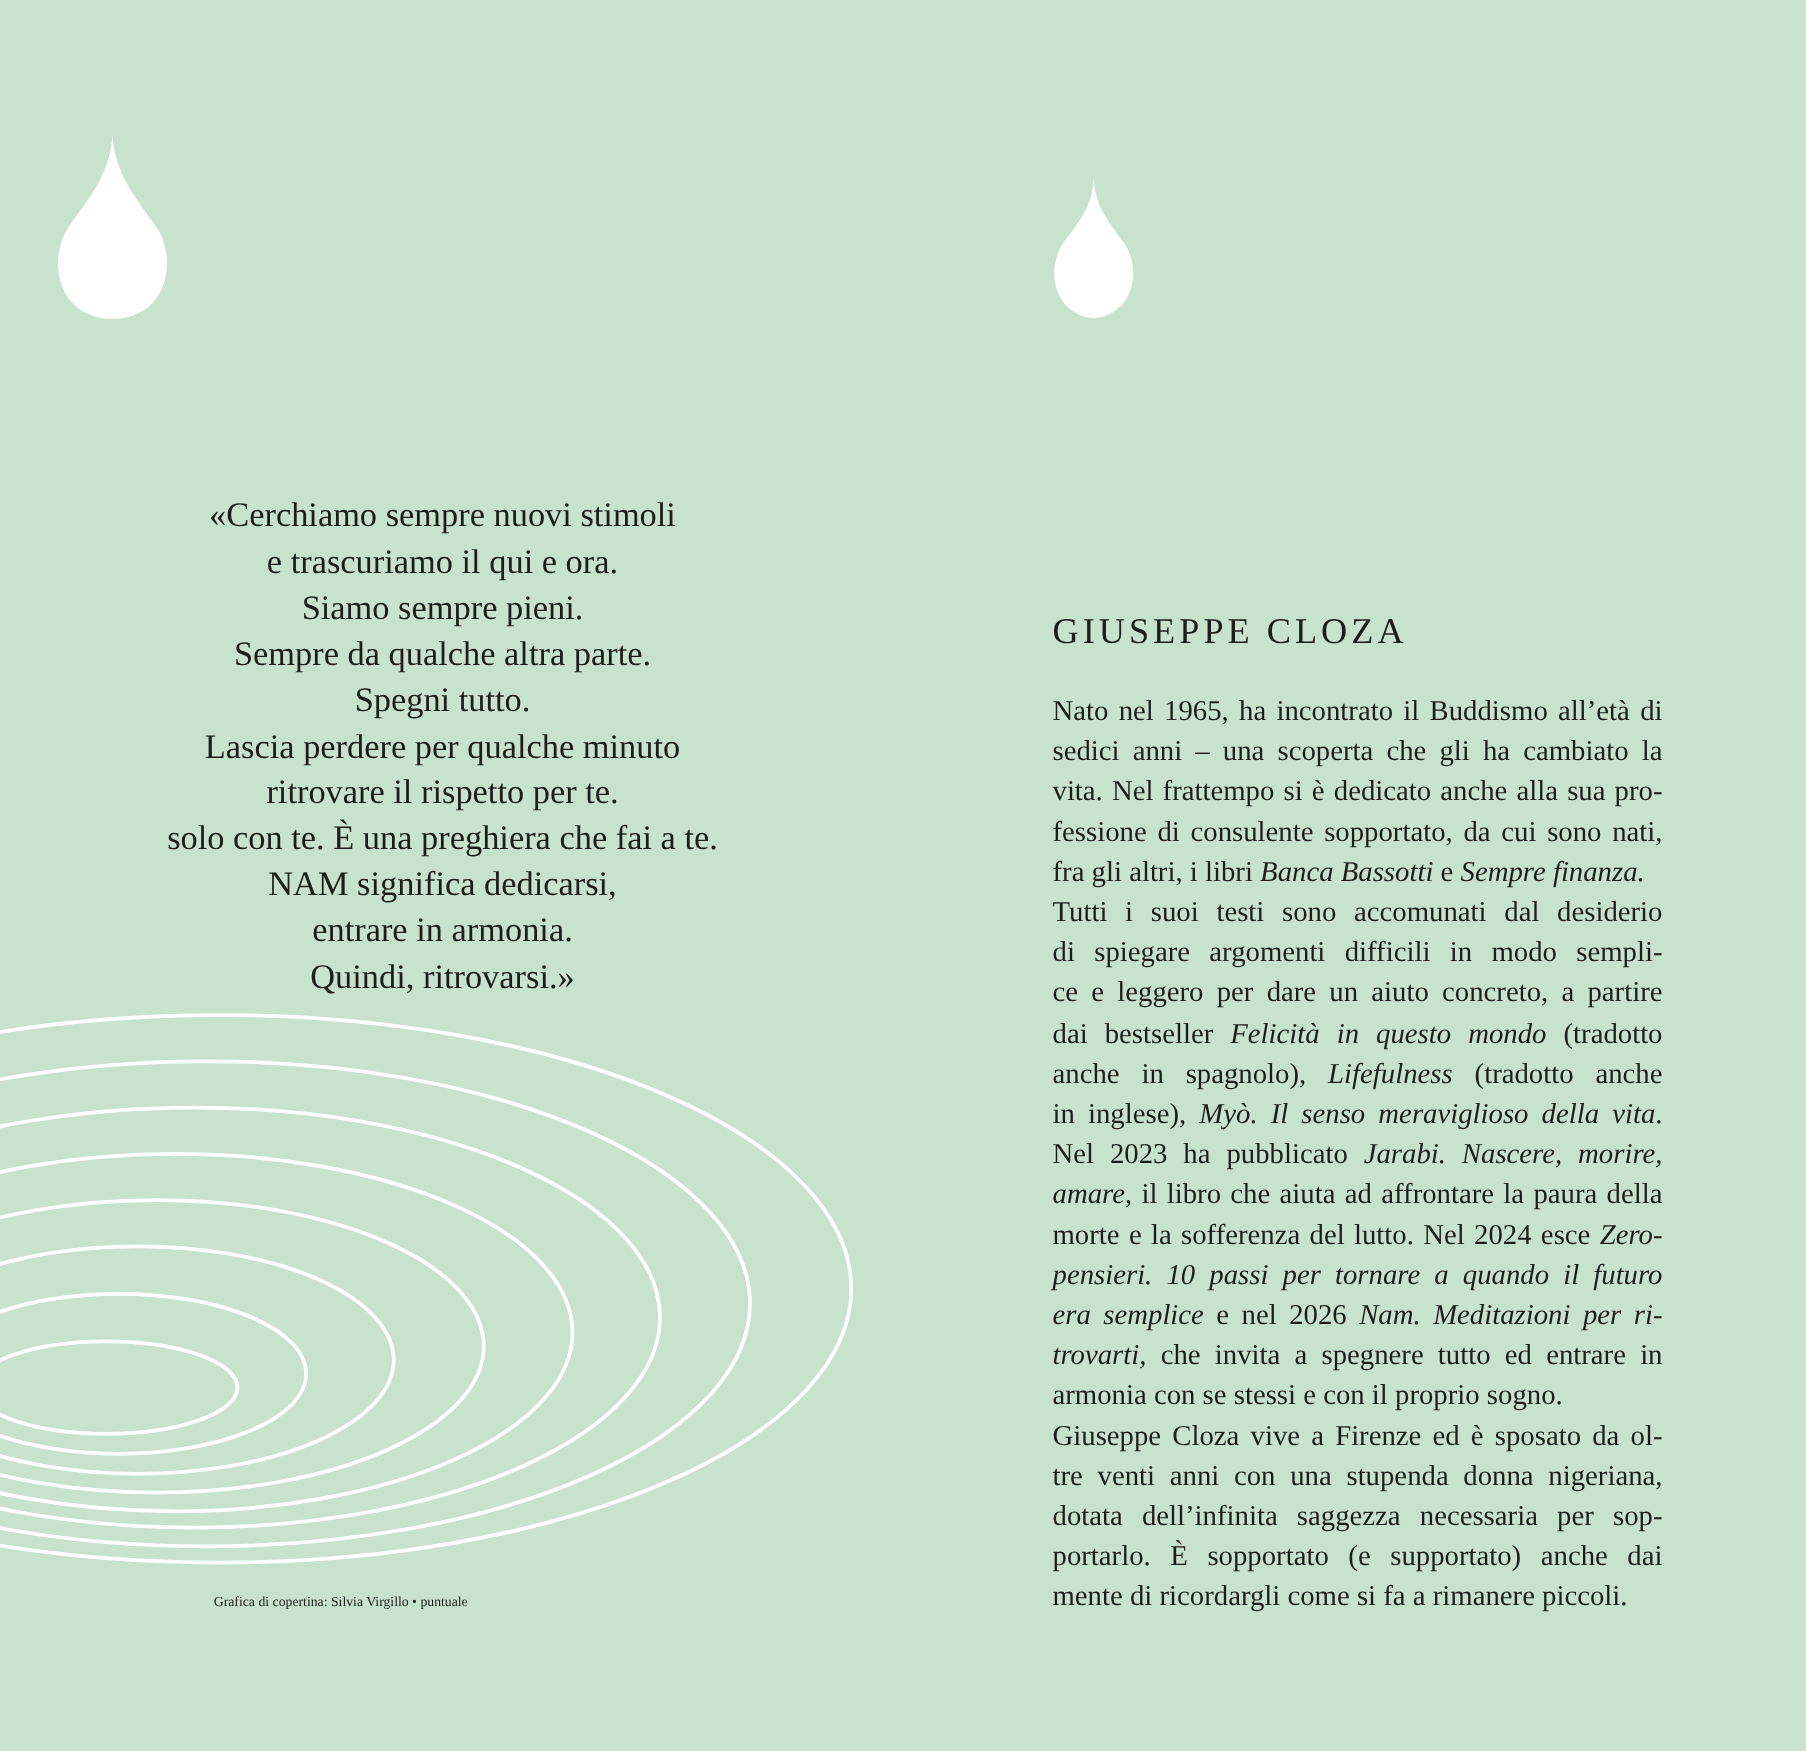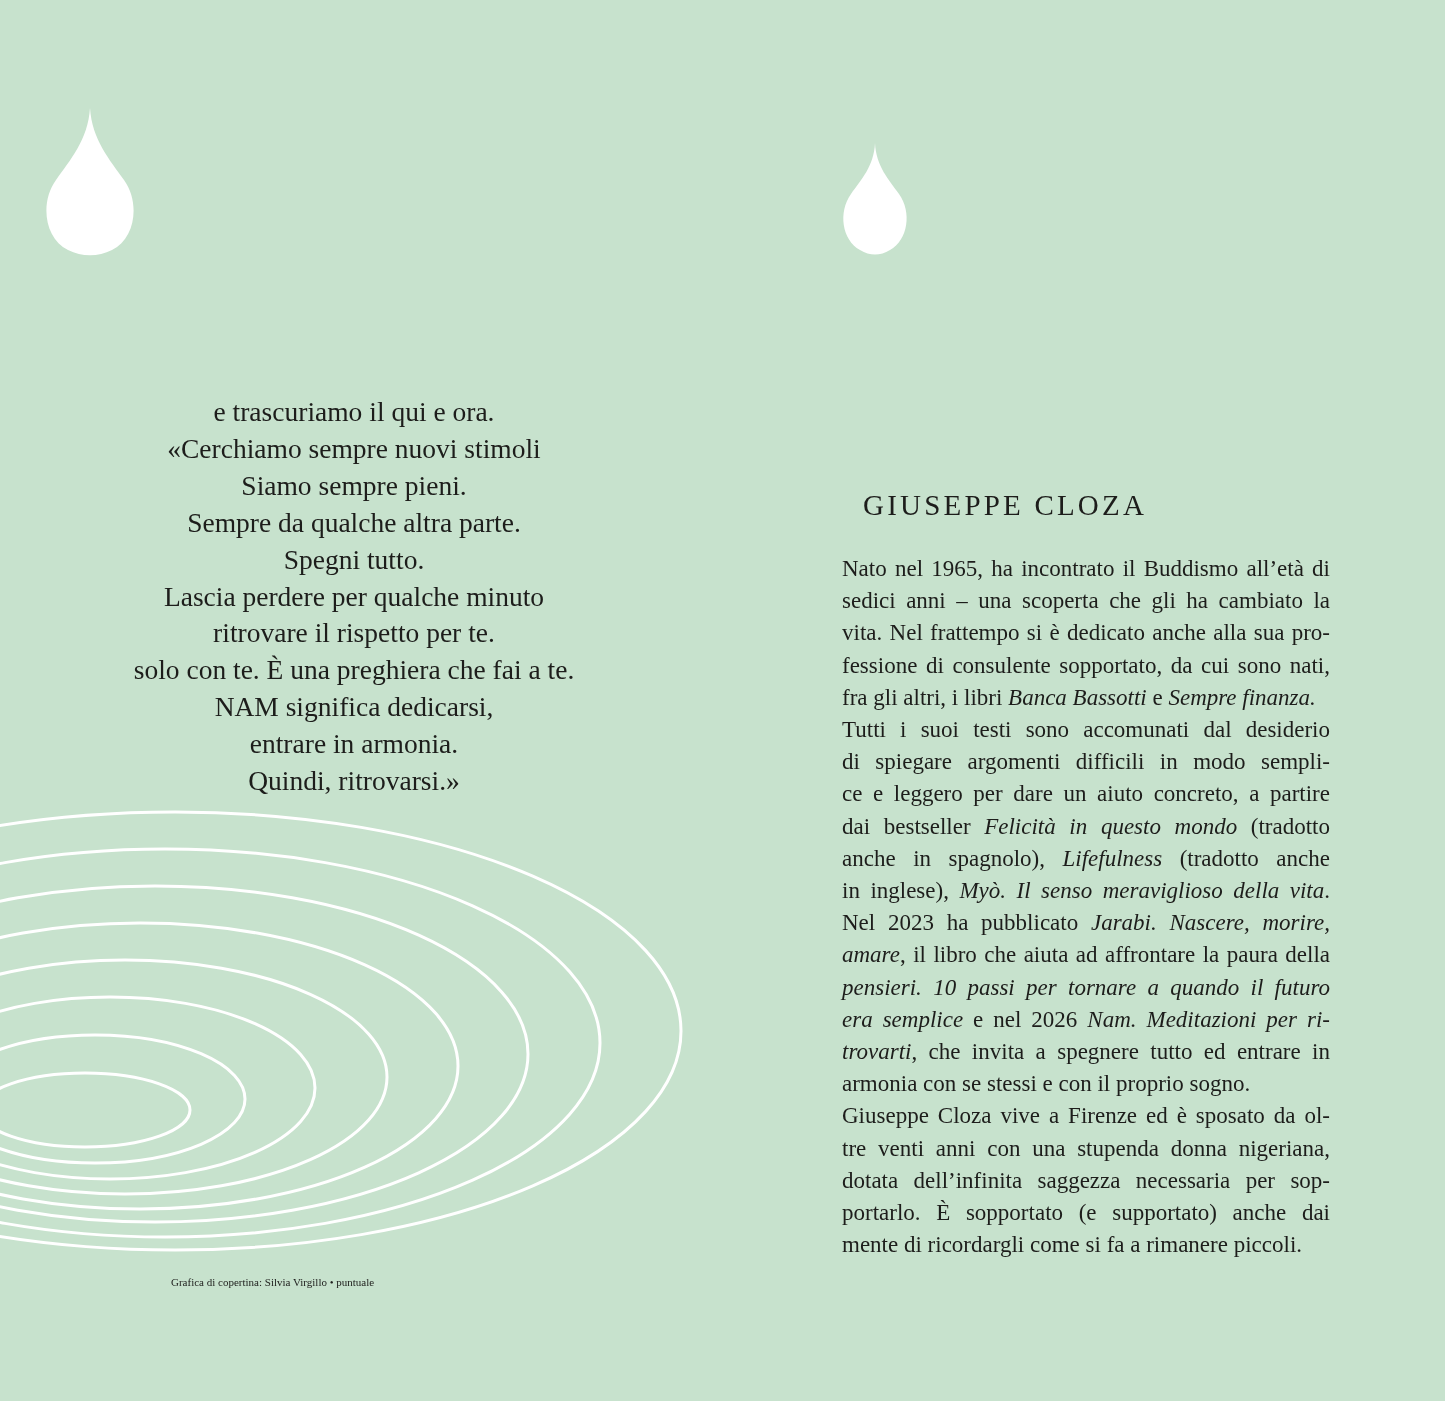--- a/index.html
+++ b/index.html
@@ -13,21 +13,21 @@
   .quote {
     position:absolute; left:90px; top:394px; width:528px;
     text-align:center; font-size:27.5px; line-height:36.9px;
   }
   .quote div { white-space:nowrap; }
   .credit {
     position:absolute; left:171px; top:1276px; width:420px;
     font-size:11px; white-space:nowrap;
   }
   .author {
-    position:absolute; left:863px; top:489px;
+    position:absolute; left:842px; top:489px;
     font-size:29px; letter-spacing:3.2px; white-space:nowrap;
   }
   .bio {
     position:absolute; left:842px; top:553px; width:488px;
     font-size:23px; line-height:32.2px;
   }
   .bio .ln { white-space:nowrap; text-align:justify; text-align-last:justify; }
   .bio .ln.last { text-align-last:left; }
   .bio i { font-style:italic; }
 </style>
@@ -46,22 +46,22 @@
     <ellipse cx="110" cy="1088" rx="205" ry="91"></ellipse>
     <ellipse cx="125" cy="1077" rx="262" ry="117"></ellipse>
     <ellipse cx="140" cy="1066" rx="318" ry="143"></ellipse>
     <ellipse cx="155" cy="1054" rx="373" ry="168"></ellipse>
     <ellipse cx="165" cy="1043" rx="435" ry="194"></ellipse>
     <ellipse cx="175" cy="1031" rx="506" ry="219"></ellipse>
   </g>
 </svg>
 
 <div class="quote" id="quote">
+    <div>«Cerchiamo sempre nuovi stimoli</div>
     <div>e trascuriamo il qui e ora.</div>
-    <div>«Cerchiamo sempre nuovi stimoli</div>
     <div>Siamo sempre pieni.</div>
     <div>Sempre da qualche altra parte.</div>
     <div>Spegni tutto.</div>
     <div>Lascia perdere per qualche minuto</div>
     <div>ritrovare il rispetto per te.</div>
     <div>solo con te. È una preghiera che fai a te.</div>
     <div>NAM significa dedicarsi,</div>
     <div>entrare in armonia.</div>
     <div>Quindi, ritrovarsi.»</div>
   </div>
@@ -77,20 +77,21 @@
     <div class="ln"><span>fessione di consulente sopportato, da cui sono nati,</span></div>
     <div class="ln last"><span>fra gli altri, i libri </span><i>Banca Bassotti</i><span> e </span><i>Sempre finanza.</i></div>
     <div class="ln"><span>Tutti i suoi testi sono accomunati dal desiderio</span></div>
     <div class="ln"><span>di spiegare argomenti difficili in modo sempli-</span></div>
     <div class="ln"><span>ce e leggero per dare un aiuto concreto, a partire</span></div>
     <div class="ln"><span>dai bestseller </span><i>Felicità in questo mondo</i><span> (tradotto</span></div>
     <div class="ln"><span>anche in spagnolo), </span><i>Lifefulness</i><span> (tradotto anche</span></div>
     <div class="ln"><span>in inglese), </span><i>Myò. Il senso meraviglioso della vita</i><span>.</span></div>
     <div class="ln"><span>Nel 2023 ha pubblicato </span><i>Jarabi. Nascere, morire,</i></div>
     <div class="ln"><i>amare</i><span>, il libro che aiuta ad affrontare la paura della</span></div>
+    <div class="ln"><span>morte e la sofferenza del lutto. Nel 2024 esce </span><i>Zero-</i></div>
     <div class="ln"><i>pensieri. 10 passi per tornare a quando il futuro</i></div>
     <div class="ln"><i>era semplice</i><span> e nel 2026 </span><i>Nam. Meditazioni per ri-</i></div>
     <div class="ln"><i>trovarti</i><span>, che invita a spegnere tutto ed entrare in</span></div>
     <div class="ln last"><span>armonia con se stessi e con il proprio sogno.</span></div>
     <div class="ln"><span>Giuseppe Cloza vive a Firenze ed è sposato da ol-</span></div>
     <div class="ln"><span>tre venti anni con una stupenda donna nigeriana,</span></div>
     <div class="ln"><span>dotata dell’infinita saggezza necessaria per sop-</span></div>
     <div class="ln"><span>portarlo. È sopportato (e supportato) anche dai</span></div>
     <div class="ln last"><span>mente di ricordargli come si fa a rimanere piccoli.</span></div>
   </div>

